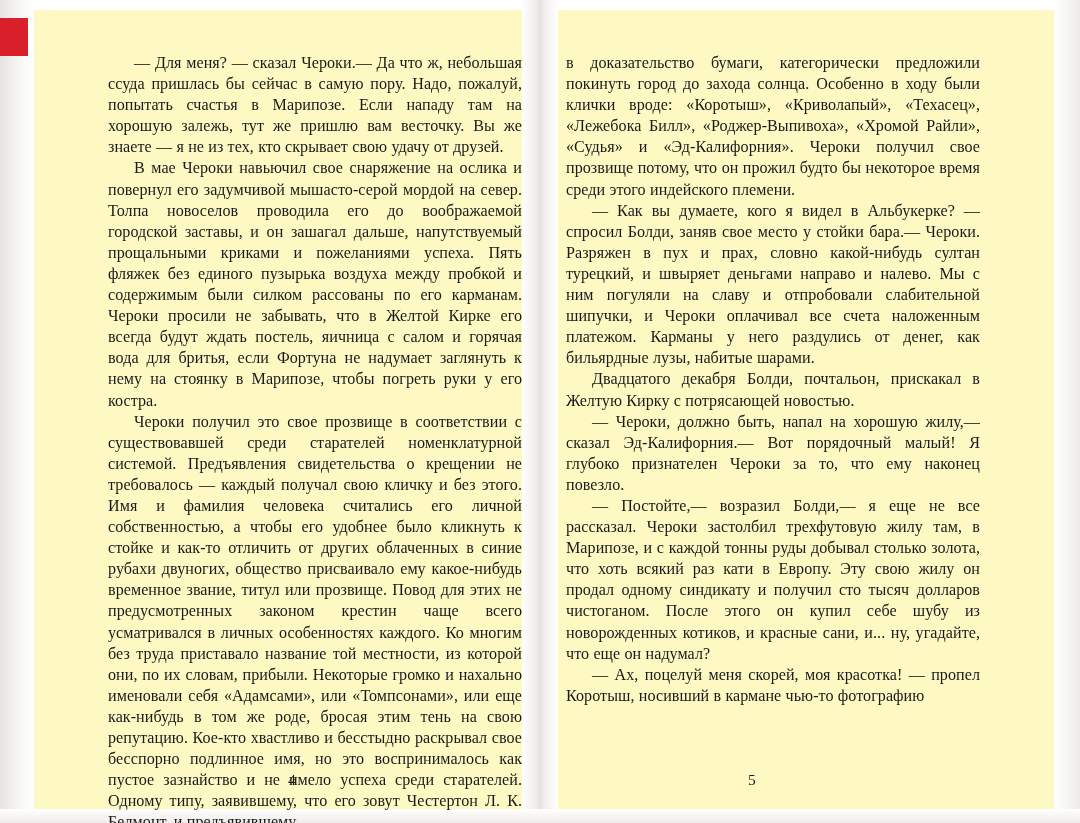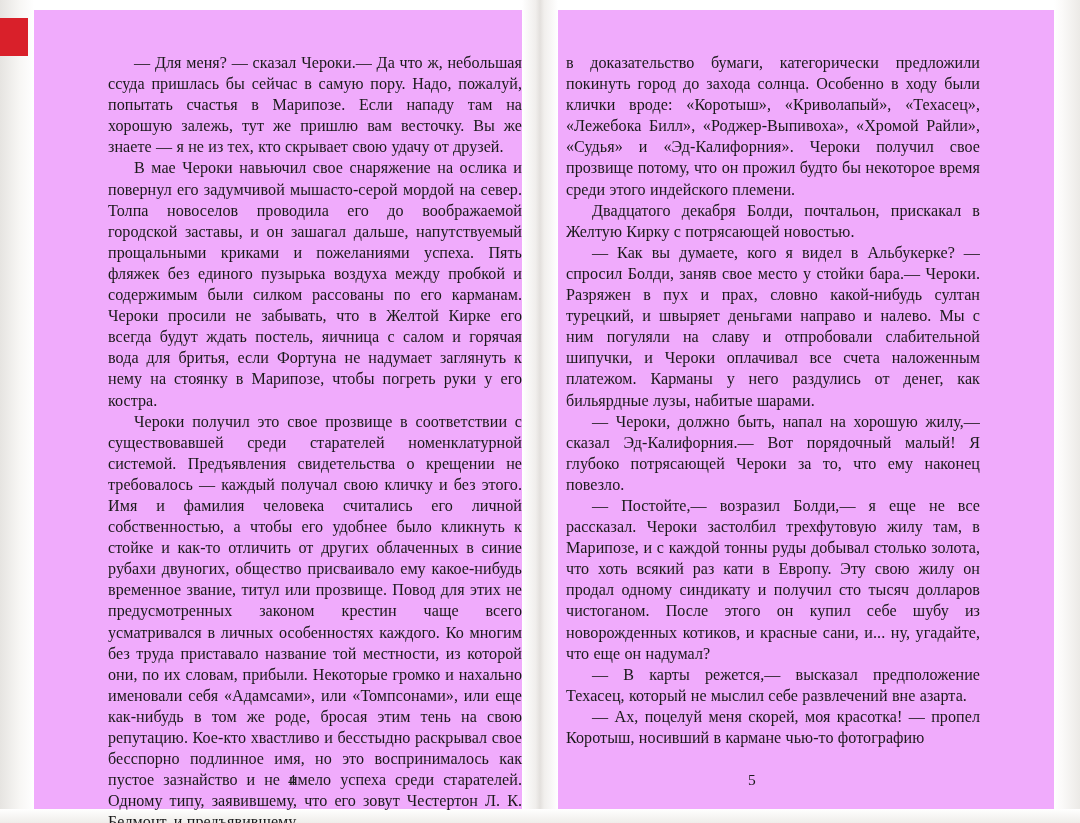--- a/index.html
+++ b/index.html
@@ -11,21 +11,21 @@
     width: 1080px;
     height: 823px;
     overflow: hidden;
     font-family: "Liberation Serif", serif;
     color: #1a1a1a;
   }
   .scan {
     position: relative;
     width: 1080px;
     height: 823px;
-    background: #f0abfc;
+    background: #fef9c3;
     box-sizing: border-box;
   }
   
   .page-shadow-left {
     position: absolute;
     left: 0; top: 0;
     width: 34px; height: 823px;
     background: linear-gradient(to right, #e6e4e1 0%, #f8f7f5 60%, #ffffff 100%);
   }
   .page-shadow-right {
@@ -101,24 +101,23 @@
   <div class="edge-bottom"></div>
 
   <div class="column left">
     <p>— Для меня? — сказал Чероки.— Да что ж, небольшая ссуда пришлась бы сейчас в самую пору. Надо, пожалуй, попытать счастья в Марипозе. Если нападу там на хорошую залежь, тут же пришлю вам весточку. Вы же знаете — я не из тех, кто скрывает свою удачу от друзей.</p>
     <p>В мае Чероки навьючил свое снаряжение на ослика и повернул его задумчивой мышасто-серой мордой на север. Толпа новоселов проводила его до воображаемой городской заставы, и он зашагал дальше, напутствуемый прощальными криками и пожеланиями успеха. Пять фляжек без единого пузырька воздуха между пробкой и содержимым были силком рассованы по его карманам. Чероки просили не забывать, что в Желтой Кирке его всегда будут ждать постель, яичница с салом и горячая вода для бритья, если Фортуна не надумает заглянуть к нему на стоянку в Марипозе, чтобы погреть руки у его костра.</p>
     <p>Чероки получил это свое прозвище в соответствии с существовавшей среди старателей номенклатурной системой. Предъявления свидетельства о крещении не требовалось — каждый получал свою кличку и без этого. Имя и фамилия человека считались его личной собственностью, а чтобы его удобнее было кликнуть к стойке и как-то отличить от других облаченных в синие рубахи двуногих, общество присваивало ему какое-нибудь временное звание, титул или прозвище. Повод для этих не предусмотренных законом крестин чаще всего усматривался в личных особенностях каждого. Ко многим без труда приставало название той местности, из которой они, по их словам, прибыли. Некоторые громко и нахально именовали себя «Адамсами», или «Томпсонами», или еще как-нибудь в том же роде, бросая этим тень на свою репутацию. Кое-кто хвастливо и бесстыдно раскрывал свое бесспорно подлинное имя, но это воспринималось как пустое зазнайство и не имело успеха среди старателей. Одному типу, заявившему, что его зовут Честертон Л. К. Белмонт, и предъявившему</p>
   </div>
 
   <div class="column right">
     <p class="noindent">в доказательство бумаги, категорически предложили покинуть город до захода солнца. Особенно в ходу были клички вроде: «Коротыш», «Криволапый», «Техасец», «Лежебока Билл», «Роджер-Выпивоха», «Хромой Райли», «Судья» и «Эд-Калифорния». Чероки получил свое прозвище потому, что он прожил будто бы некоторое время среди этого индейского племени.</p>
+    <p>— Как вы думаете, кого я видел в Альбукерке? — спросил Болди, заняв свое место у стойки бара.— Чероки. Разряжен в пух и прах, словно какой-нибудь султан турецкий, и швыряет деньгами направо и налево. Мы с ним погуляли на славу и отпробовали слабительной шипучки, и Чероки оплачивал все счета наложенным платежом. Карманы у него раздулись от денег, как бильярдные лузы, набитые шарами.</p>
     <p>Двадцатого декабря Болди, почтальон, прискакал в Желтую Кирку с потрясающей новостью.</p>
-    <p>— Как вы думаете, кого я видел в Альбукерке? — спросил Болди, заняв свое место у стойки бара.— Чероки. Разряжен в пух и прах, словно какой-нибудь султан турецкий, и швыряет деньгами направо и налево. Мы с ним погуляли на славу и отпробовали слабительной шипучки, и Чероки оплачивал все счета наложенным платежом. Карманы у него раздулись от денег, как бильярдные лузы, набитые шарами.</p>
-    <p>— Чероки, должно быть, напал на хорошую жилу,— сказал Эд-Калифорния.— Вот порядочный малый! Я глубоко потрясающей Чероки за то, что ему наконец повезло.</p>
+    <p>— Чероки, должно быть, напал на хорошую жилу,— сказал Эд-Калифорния.— Вот порядочный малый! Я глубоко признателен Чероки за то, что ему наконец повезло.</p>
     <p>— Постойте,— возразил Болди,— я еще не все рассказал. Чероки застолбил трехфутовую жилу там, в Марипозе, и с каждой тонны руды добывал столько золота, что хоть всякий раз кати в Европу. Эту свою жилу он продал одному синдикату и получил сто тысяч долларов чистоганом. После этого он купил себе шубу из новорожденных котиков, и красные сани, и... ну, угадайте, что еще он надумал?</p>
-    <p>— В карты режется,— высказал предположение Техасец, который не мыслил себе развлечений вне азарта.</p>
     <p>— Ах, поцелуй меня скорей, моя красотка! — пропел Коротыш, носивший в кармане чью-то фотографию</p>
   </div>
 
   <div class="folio left">4</div>
   <div class="folio right">5</div>
 
 </div>
 
 </body></html>

